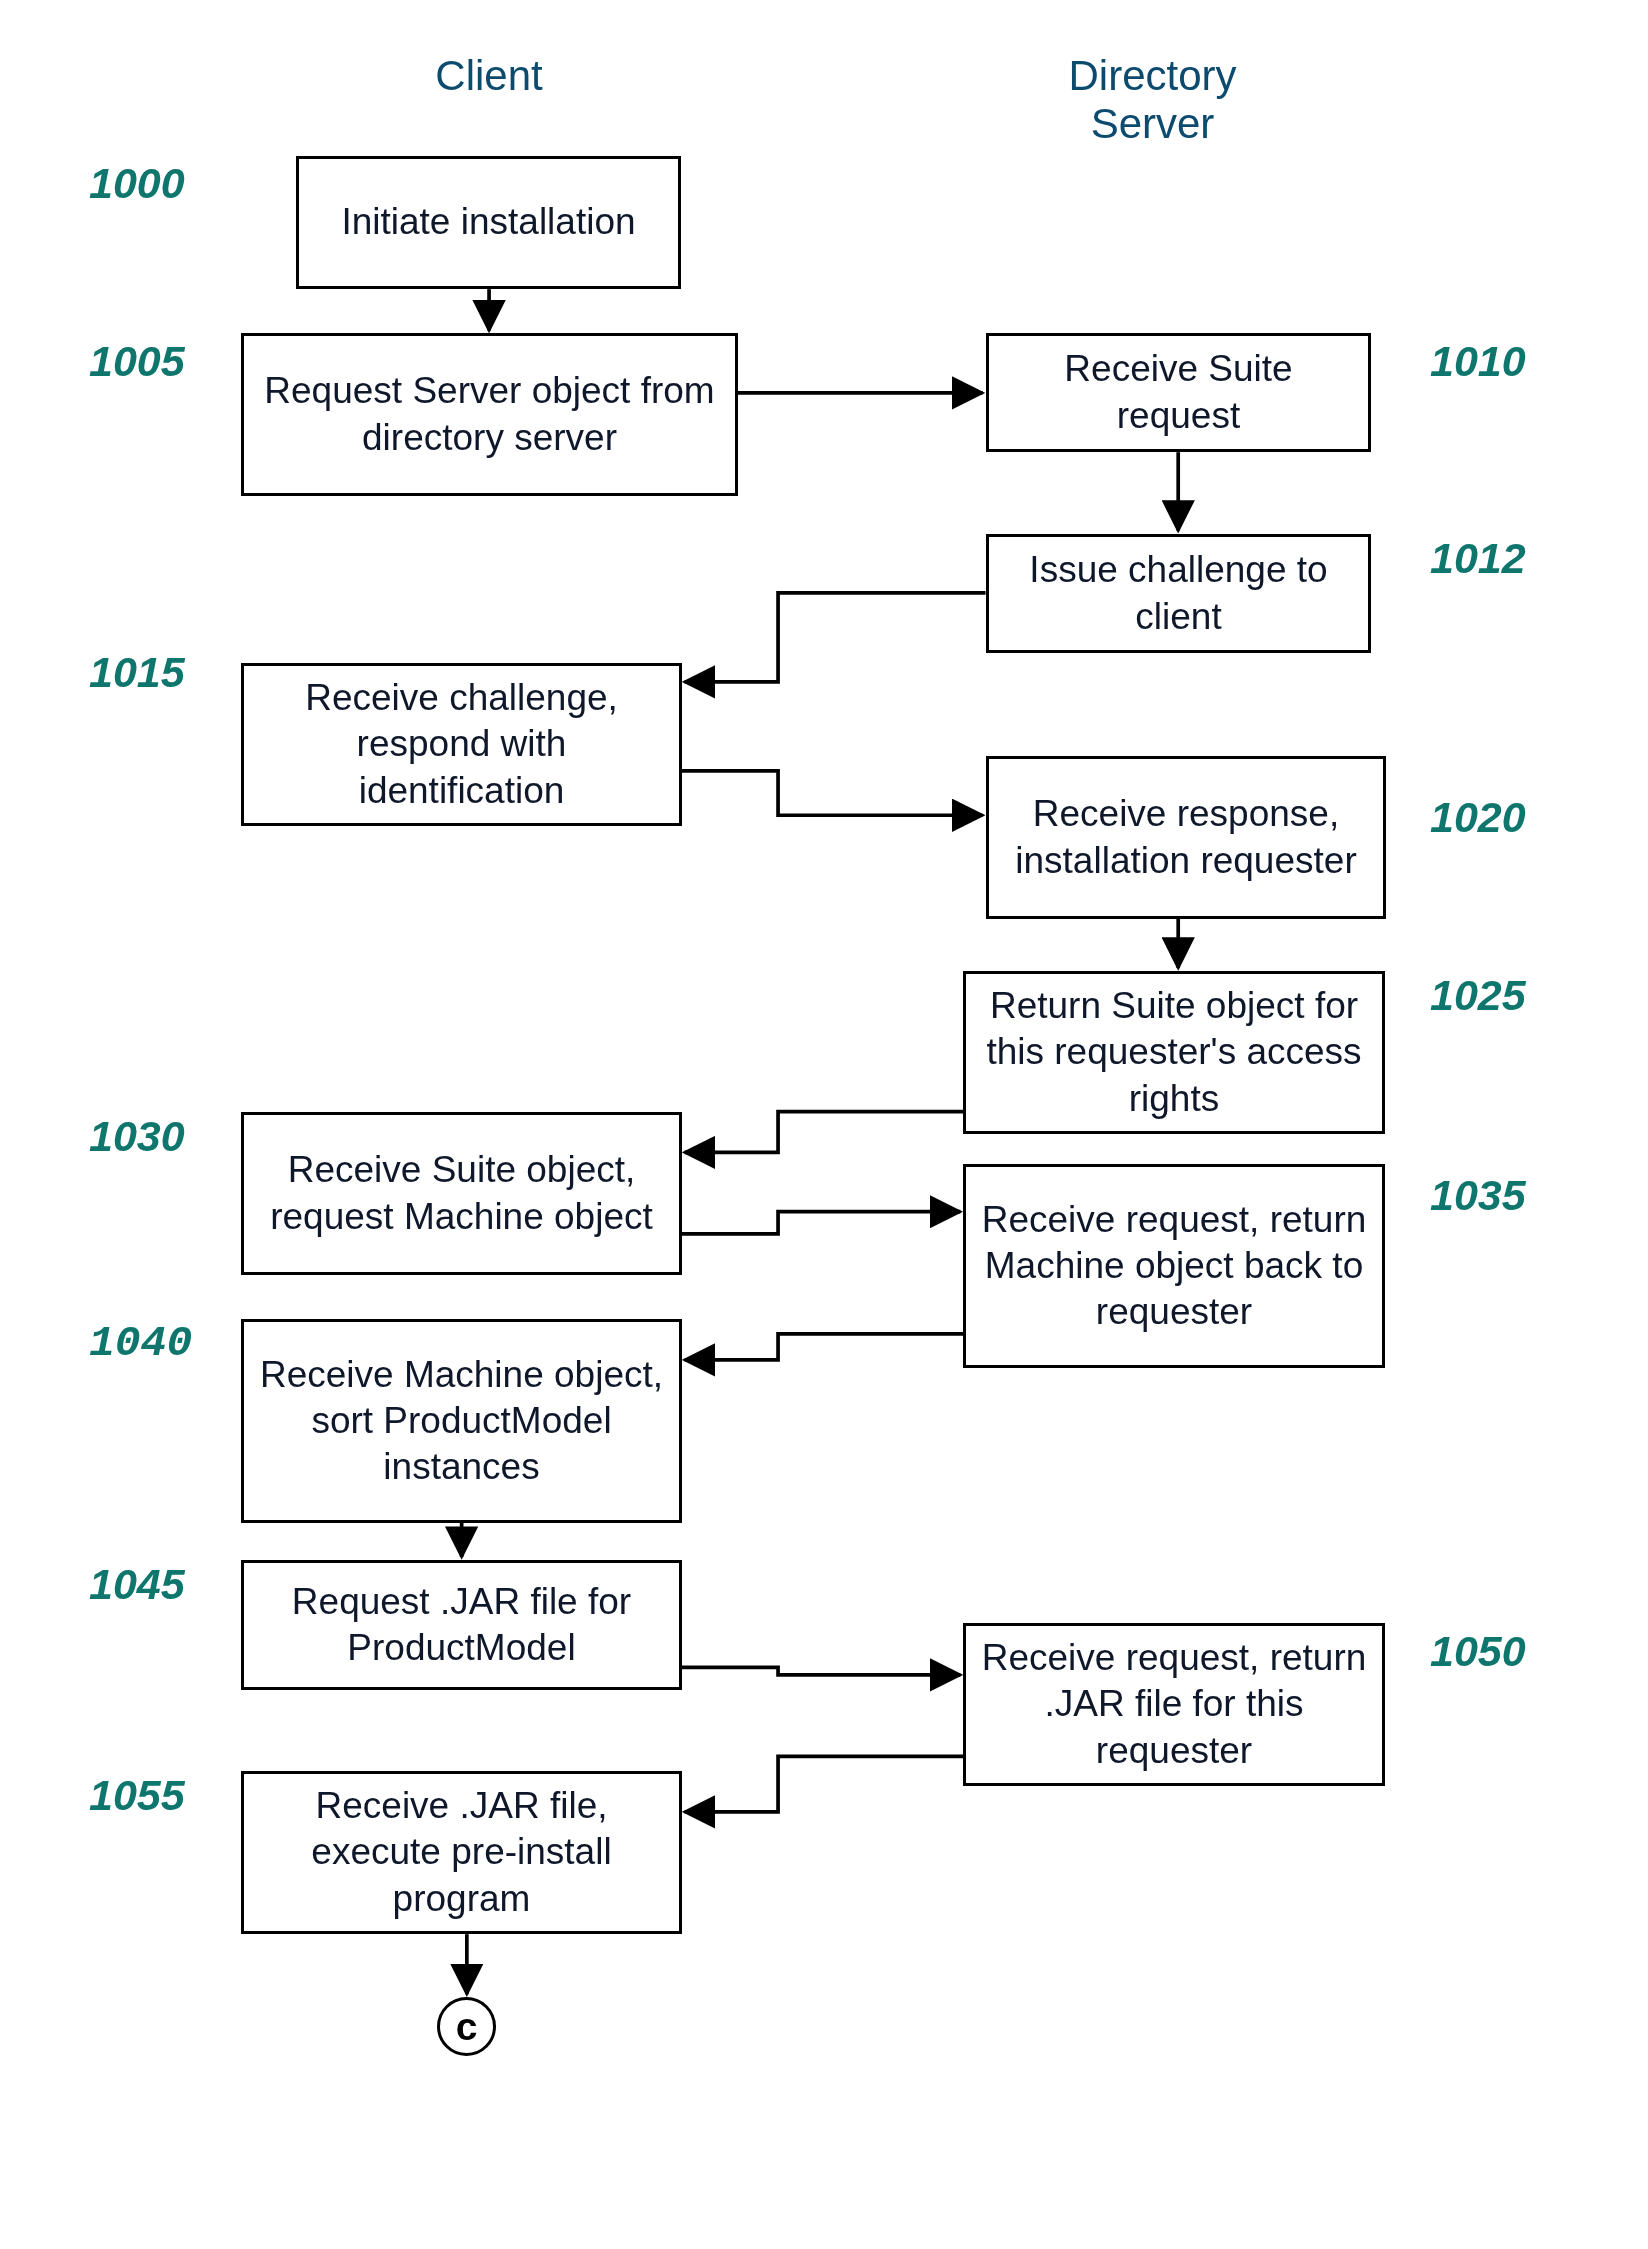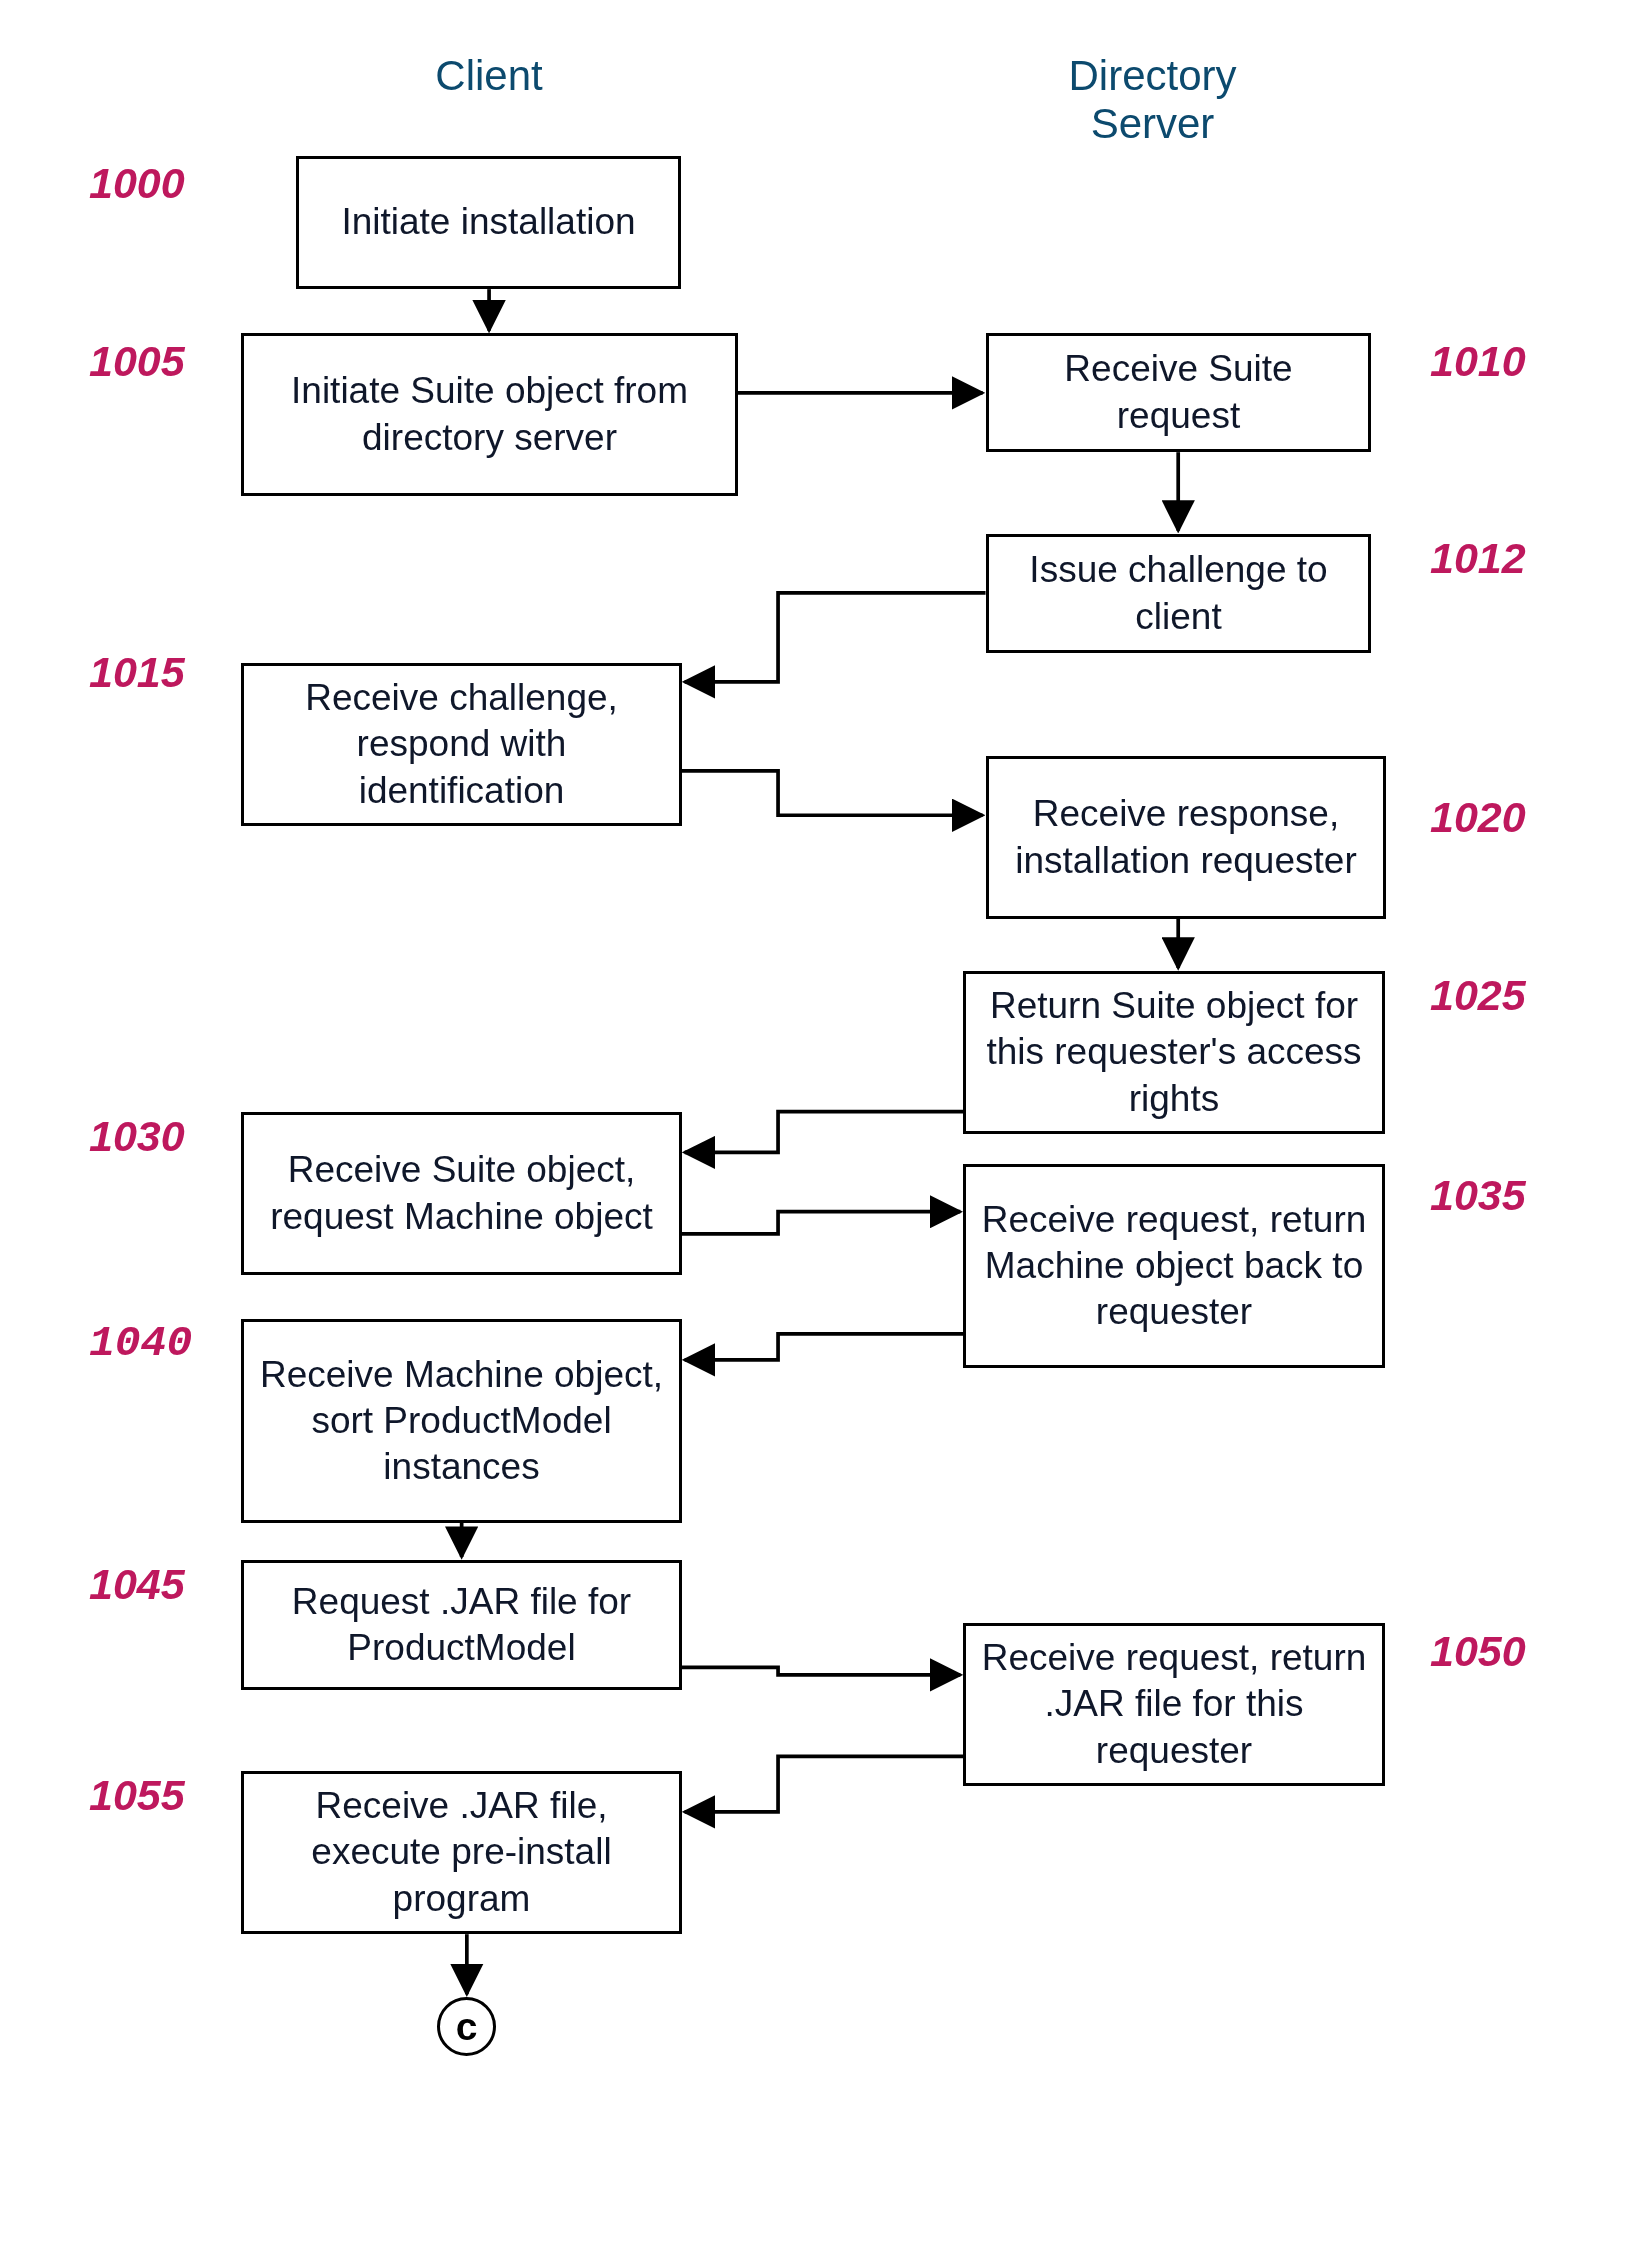--- a/index.html
+++ b/index.html
@@ -27,21 +27,21 @@
     font-size: 37px;
     color: #0f172a;
     padding: 15px;
     line-height: 1.25;
   }
   .numlabel {
     position: absolute;
     font-size: 43px;
     font-weight: bold;
     font-style: italic;
-    color: #be185d;
+    color: #0f766e;
   }
   .connector {
     position: absolute;
     font-size: 39px;
     font-weight: bold;
     color: #000;
     text-align: center;
   }
   svg.arrows {
     position: absolute;
@@ -66,21 +66,21 @@
 <div class="numlabel" style="left:1430px; top:793px;">1020</div>
 <div class="numlabel" style="left:1430px; top:971px;">1025</div>
 <div class="numlabel" style="left:89px; top:1112px;">1030</div>
 <div class="numlabel" style="left:1430px; top:1171px;">1035</div>
 <div class="numlabel" style="left:89px; top:1319px;font-family:Liberation Mono, monospace;">1040</div>
 <div class="numlabel" style="left:89px; top:1560px;">1045</div>
 <div class="numlabel" style="left:1430px; top:1627px;">1050</div>
 <div class="numlabel" style="left:89px; top:1771px;">1055</div>
 
 <div class="box" style="left:296px; top:156px; width:385px; height:133px;">Initiate installation</div>
-<div class="box" style="left:241px; top:333px; width:497px; height:163px;">Initiate Suite object from directory server</div>
+<div class="box" style="left:241px; top:333px; width:497px; height:163px;">Request Server object from directory server</div>
 <div class="box" style="left:986px; top:333px; width:385px; height:119px;">Receive Suite request</div>
 <div class="box" style="left:986px; top:534px; width:385px; height:119px;">Issue challenge to client</div>
 <div class="box" style="left:241px; top:663px; width:441px; height:163px;">Receive challenge, respond with identification</div>
 <div class="box" style="left:986px; top:756px; width:400px; height:163px;">Receive response, installation requester</div>
 <div class="box" style="left:963px; top:971px; width:422px; height:163px;">Return Suite object for this requester's access rights</div>
 <div class="box" style="left:241px; top:1112px; width:441px; height:163px;">Receive Suite object, request Machine object</div>
 <div class="box" style="left:963px; top:1164px; width:422px; height:204px;">Receive request, return Machine object back to requester</div>
 <div class="box" style="left:241px; top:1319px; width:441px; height:204px;">Receive Machine object, sort ProductModel instances</div>
 <div class="box" style="left:241px; top:1560px; width:441px; height:130px;">Request .JAR file for ProductModel</div>
 <div class="box" style="left:963px; top:1623px; width:422px; height:163px;">Receive request, return .JAR file for this requester</div>

